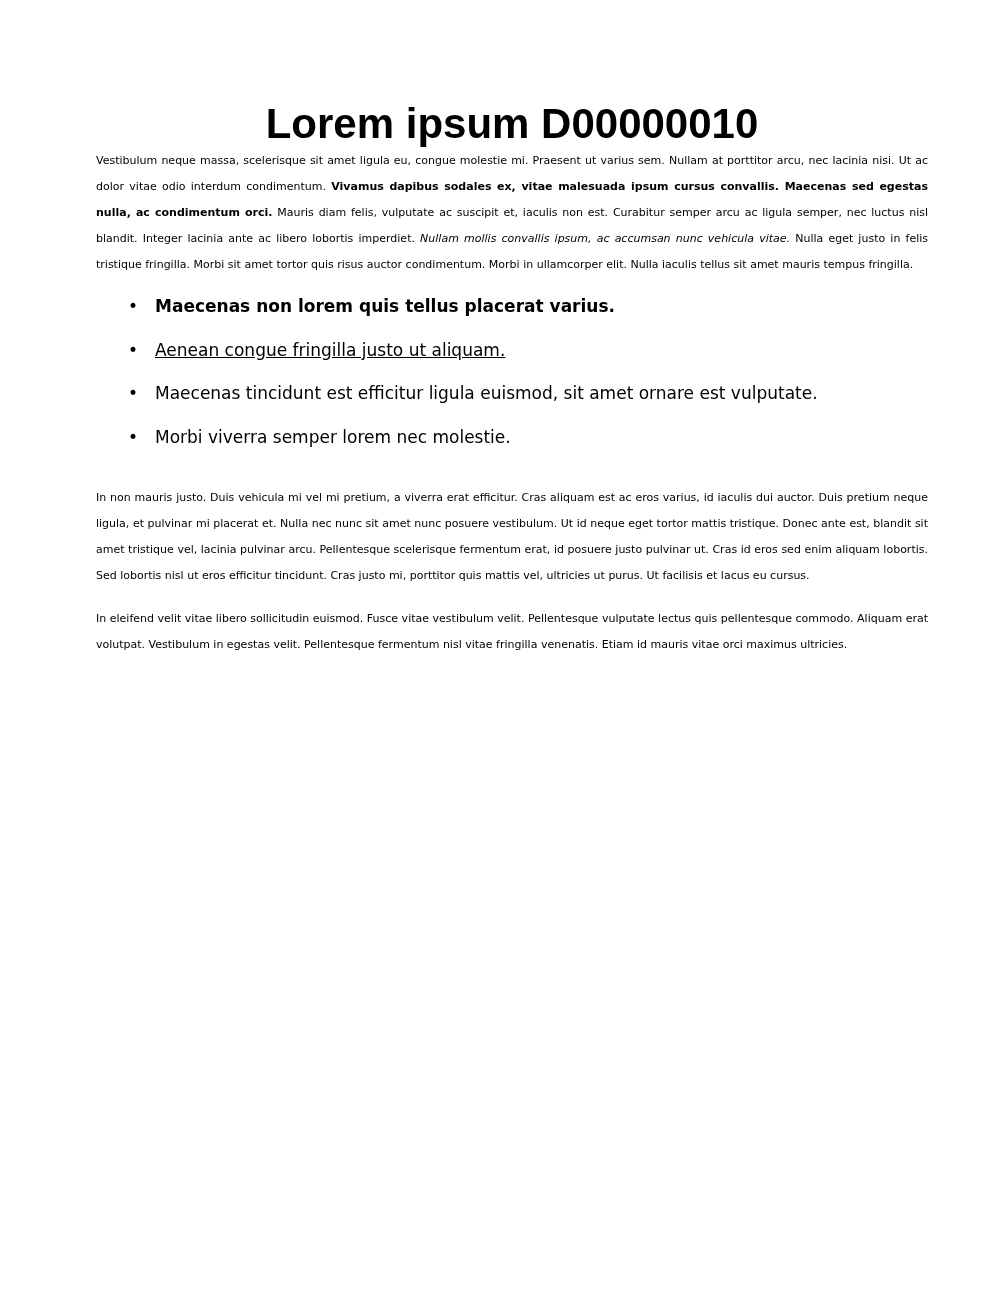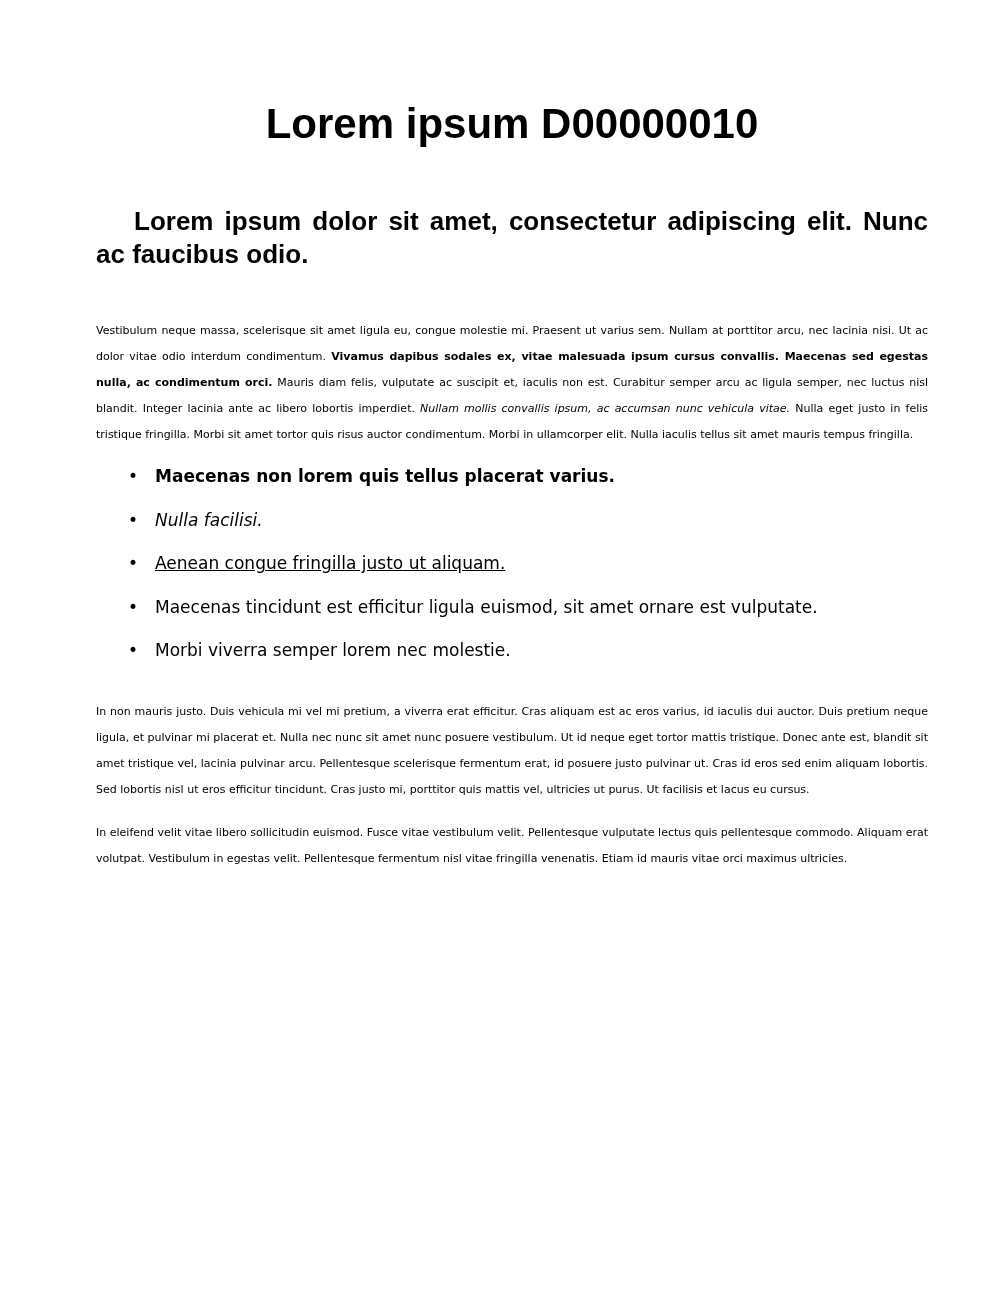--- a/index.html
+++ b/index.html
@@ -69,28 +69,26 @@
   .u { text-decoration: underline; }
   .blank-gap { height: 16px; }
 </style>
 </head>
 <body>
 
 <div class="page">
 
   <h1 class="doc-title">Lorem ipsum D00000010</h1>
 
-  <h2 class="doc-subtitle">Lorem ipsum dolor sit amet, consectetur adipiscing elit. Nunc ac faucibus odio.</h2>
 
   <p class="para"><span class="run">Vestibulum neque massa, scelerisque sit amet ligula eu, congue molestie mi. Praesent ut varius sem. Nullam at porttitor arcu, nec lacinia nisi. Ut ac dolor vitae odio interdum condimentum. </span><span class="run b">Vivamus dapibus sodales ex, vitae malesuada ipsum cursus convallis. Maecenas sed egestas nulla, ac condimentum orci.</span><span class="run"> Mauris diam felis, vulputate ac suscipit et, iaculis non est. Curabitur semper arcu ac ligula semper, nec luctus nisl blandit. Integer lacinia ante ac libero lobortis imperdiet. </span><span class="run i">Nullam mollis convallis ipsum, ac accumsan nunc vehicula vitae.</span><span class="run"> Nulla eget justo in felis tristique fringilla. Morbi sit amet tortor quis risus auctor condimentum. Morbi in ullamcorper elit. Nulla iaculis tellus sit amet mauris tempus fringilla.</span></p>
 
 
   <ul class="bullet-list">
     <li class="bullet-item"><span class="run b">Maecenas non lorem quis tellus placerat varius.</span></li>
-    <li class="bullet-item"><span class="run i">Nulla facilisi.</span></li>
     <li class="bullet-item"><span class="run u">Aenean congue fringilla justo ut aliquam.</span></li>
     <li class="bullet-item"><span class="run">Maecenas tincidunt est efficitur ligula euismod, sit amet ornare est vulputate.</span></li>
     <li class="bullet-item"><span class="run">Morbi viverra semper lorem nec molestie.</span></li>
   </ul>
 
   <div class="blank-gap"></div>
 
   <p class="para">In non mauris justo. Duis vehicula mi vel mi pretium, a viverra erat efficitur. Cras aliquam est ac eros varius, id iaculis dui auctor. Duis pretium neque ligula, et pulvinar mi placerat et. Nulla nec nunc sit amet nunc posuere vestibulum. Ut id neque eget tortor mattis tristique. Donec ante est, blandit sit amet tristique vel, lacinia pulvinar arcu. Pellentesque scelerisque fermentum erat, id posuere justo pulvinar ut. Cras id eros sed enim aliquam lobortis. Sed lobortis nisl ut eros efficitur tincidunt. Cras justo mi, porttitor quis mattis vel, ultricies ut purus. Ut facilisis et lacus eu cursus.</p>
 
   <p class="para">In eleifend velit vitae libero sollicitudin euismod. Fusce vitae vestibulum velit. Pellentesque vulputate lectus quis pellentesque commodo. Aliquam erat volutpat. Vestibulum in egestas velit. Pellentesque fermentum nisl vitae fringilla venenatis. Etiam id mauris vitae orci maximus ultricies.</p>

